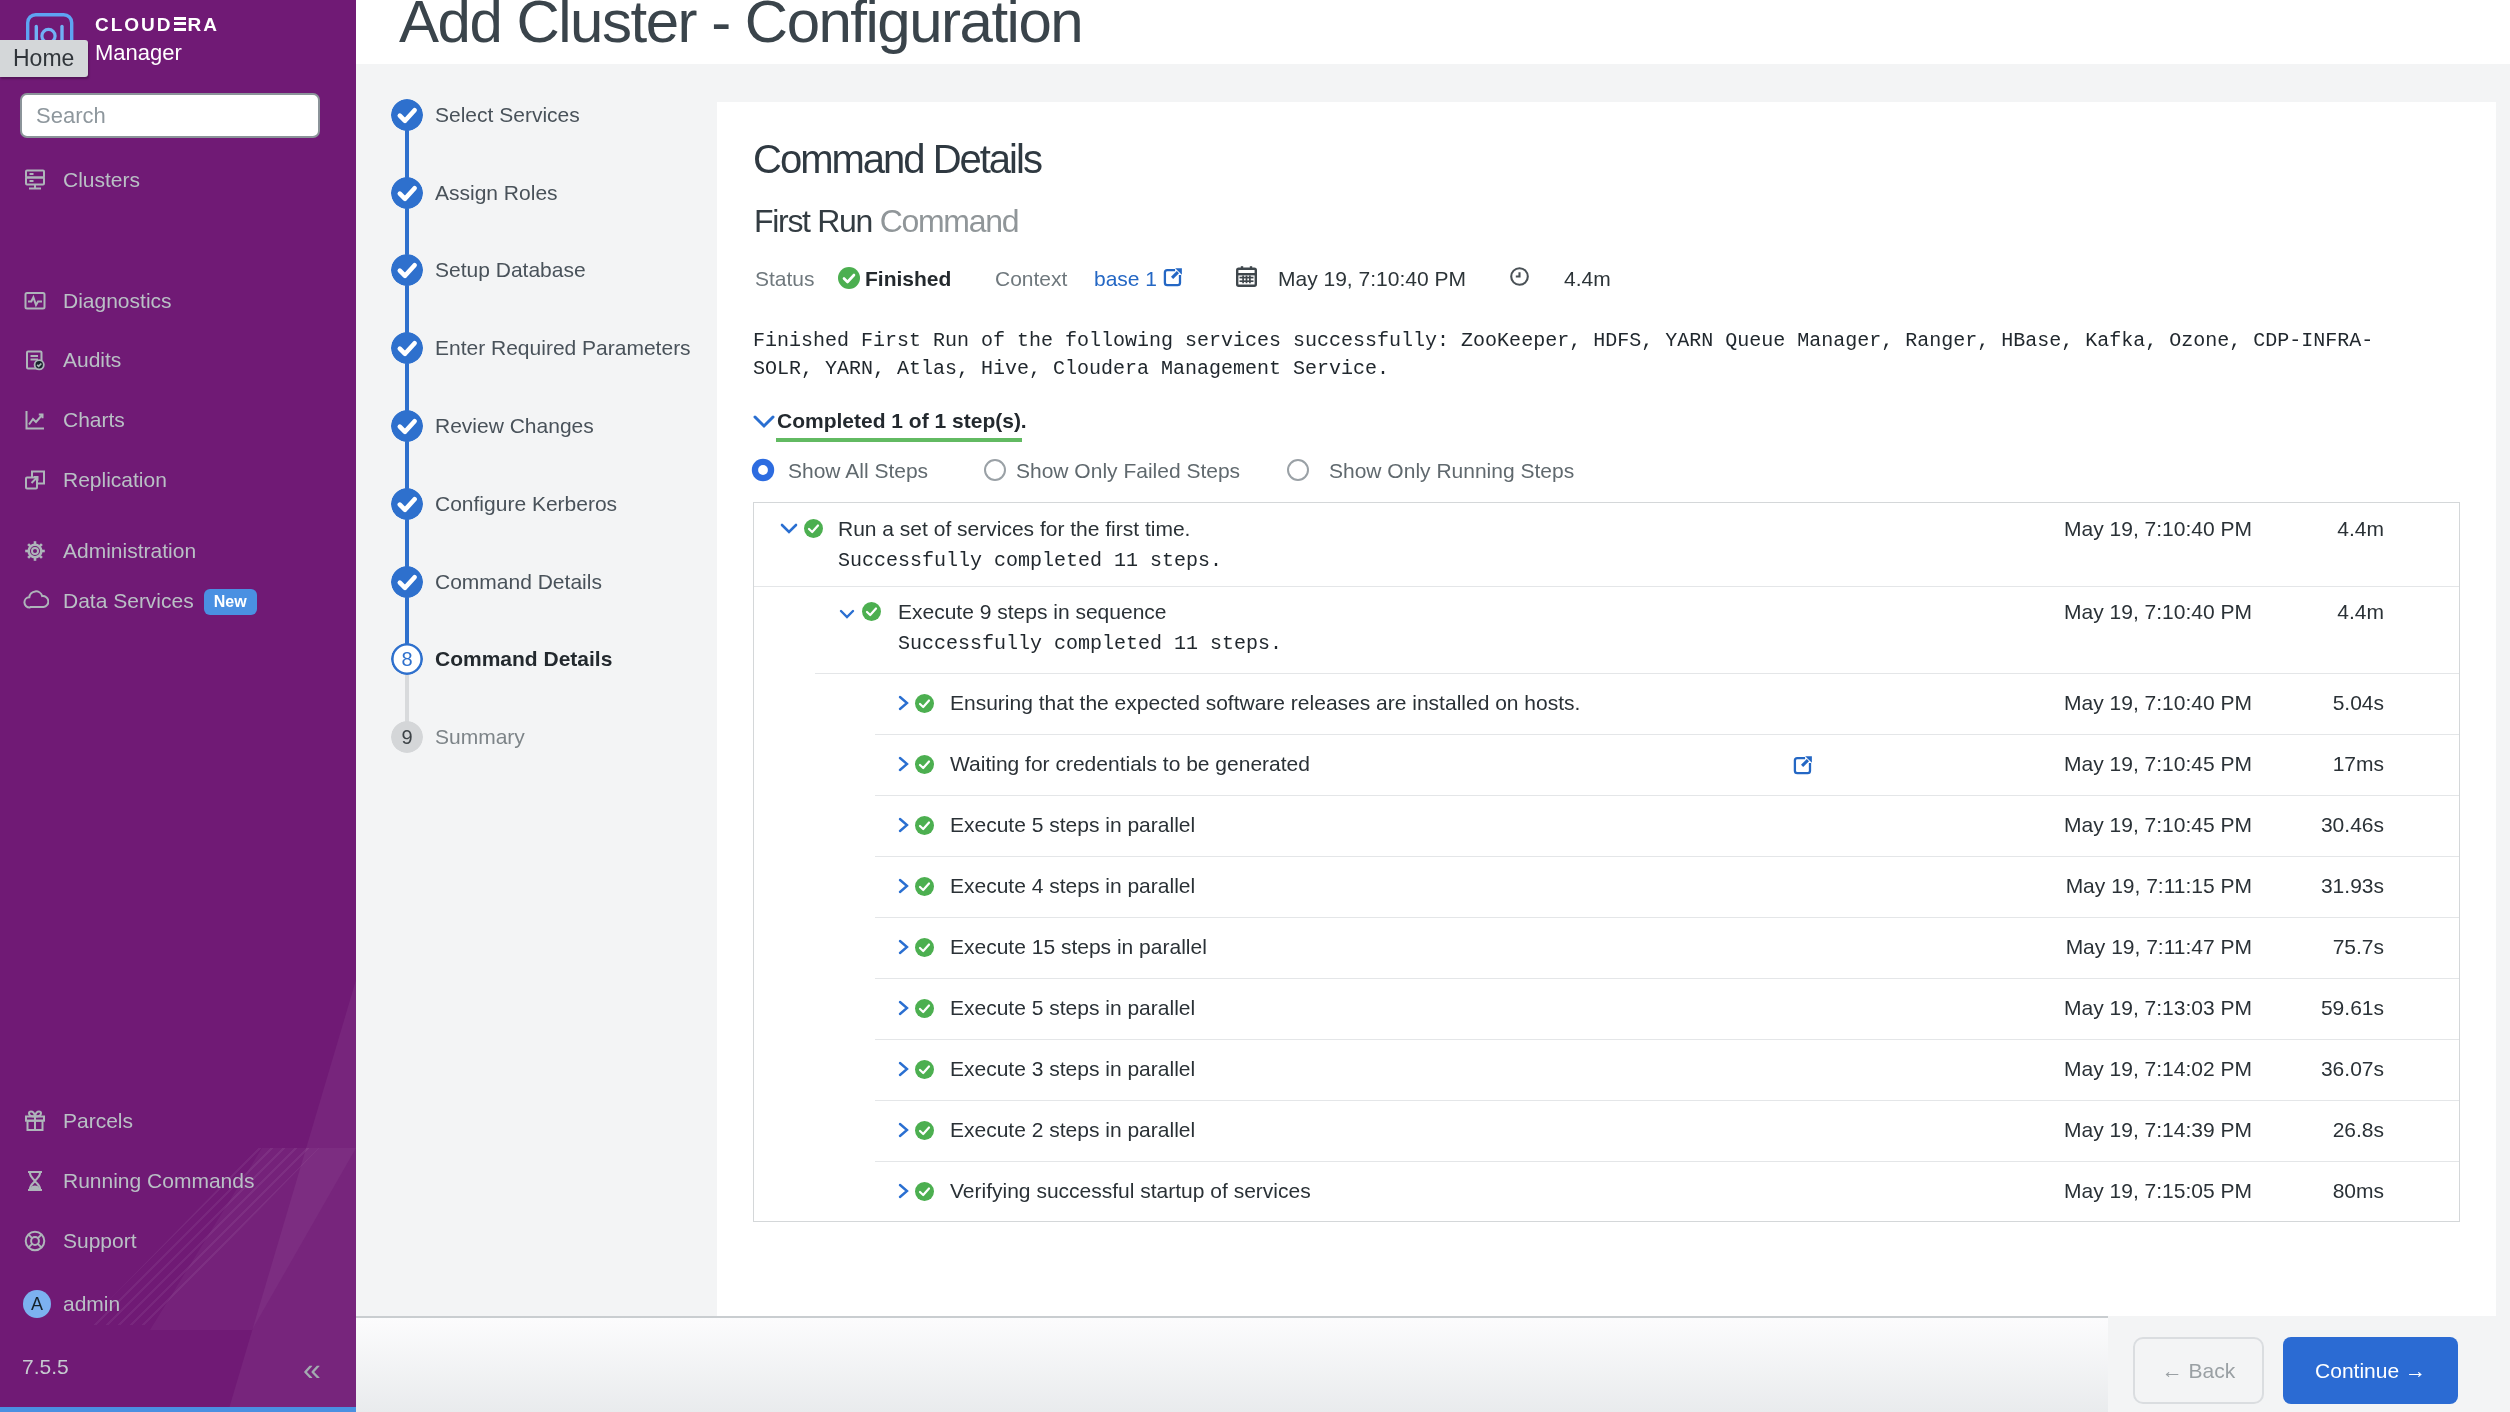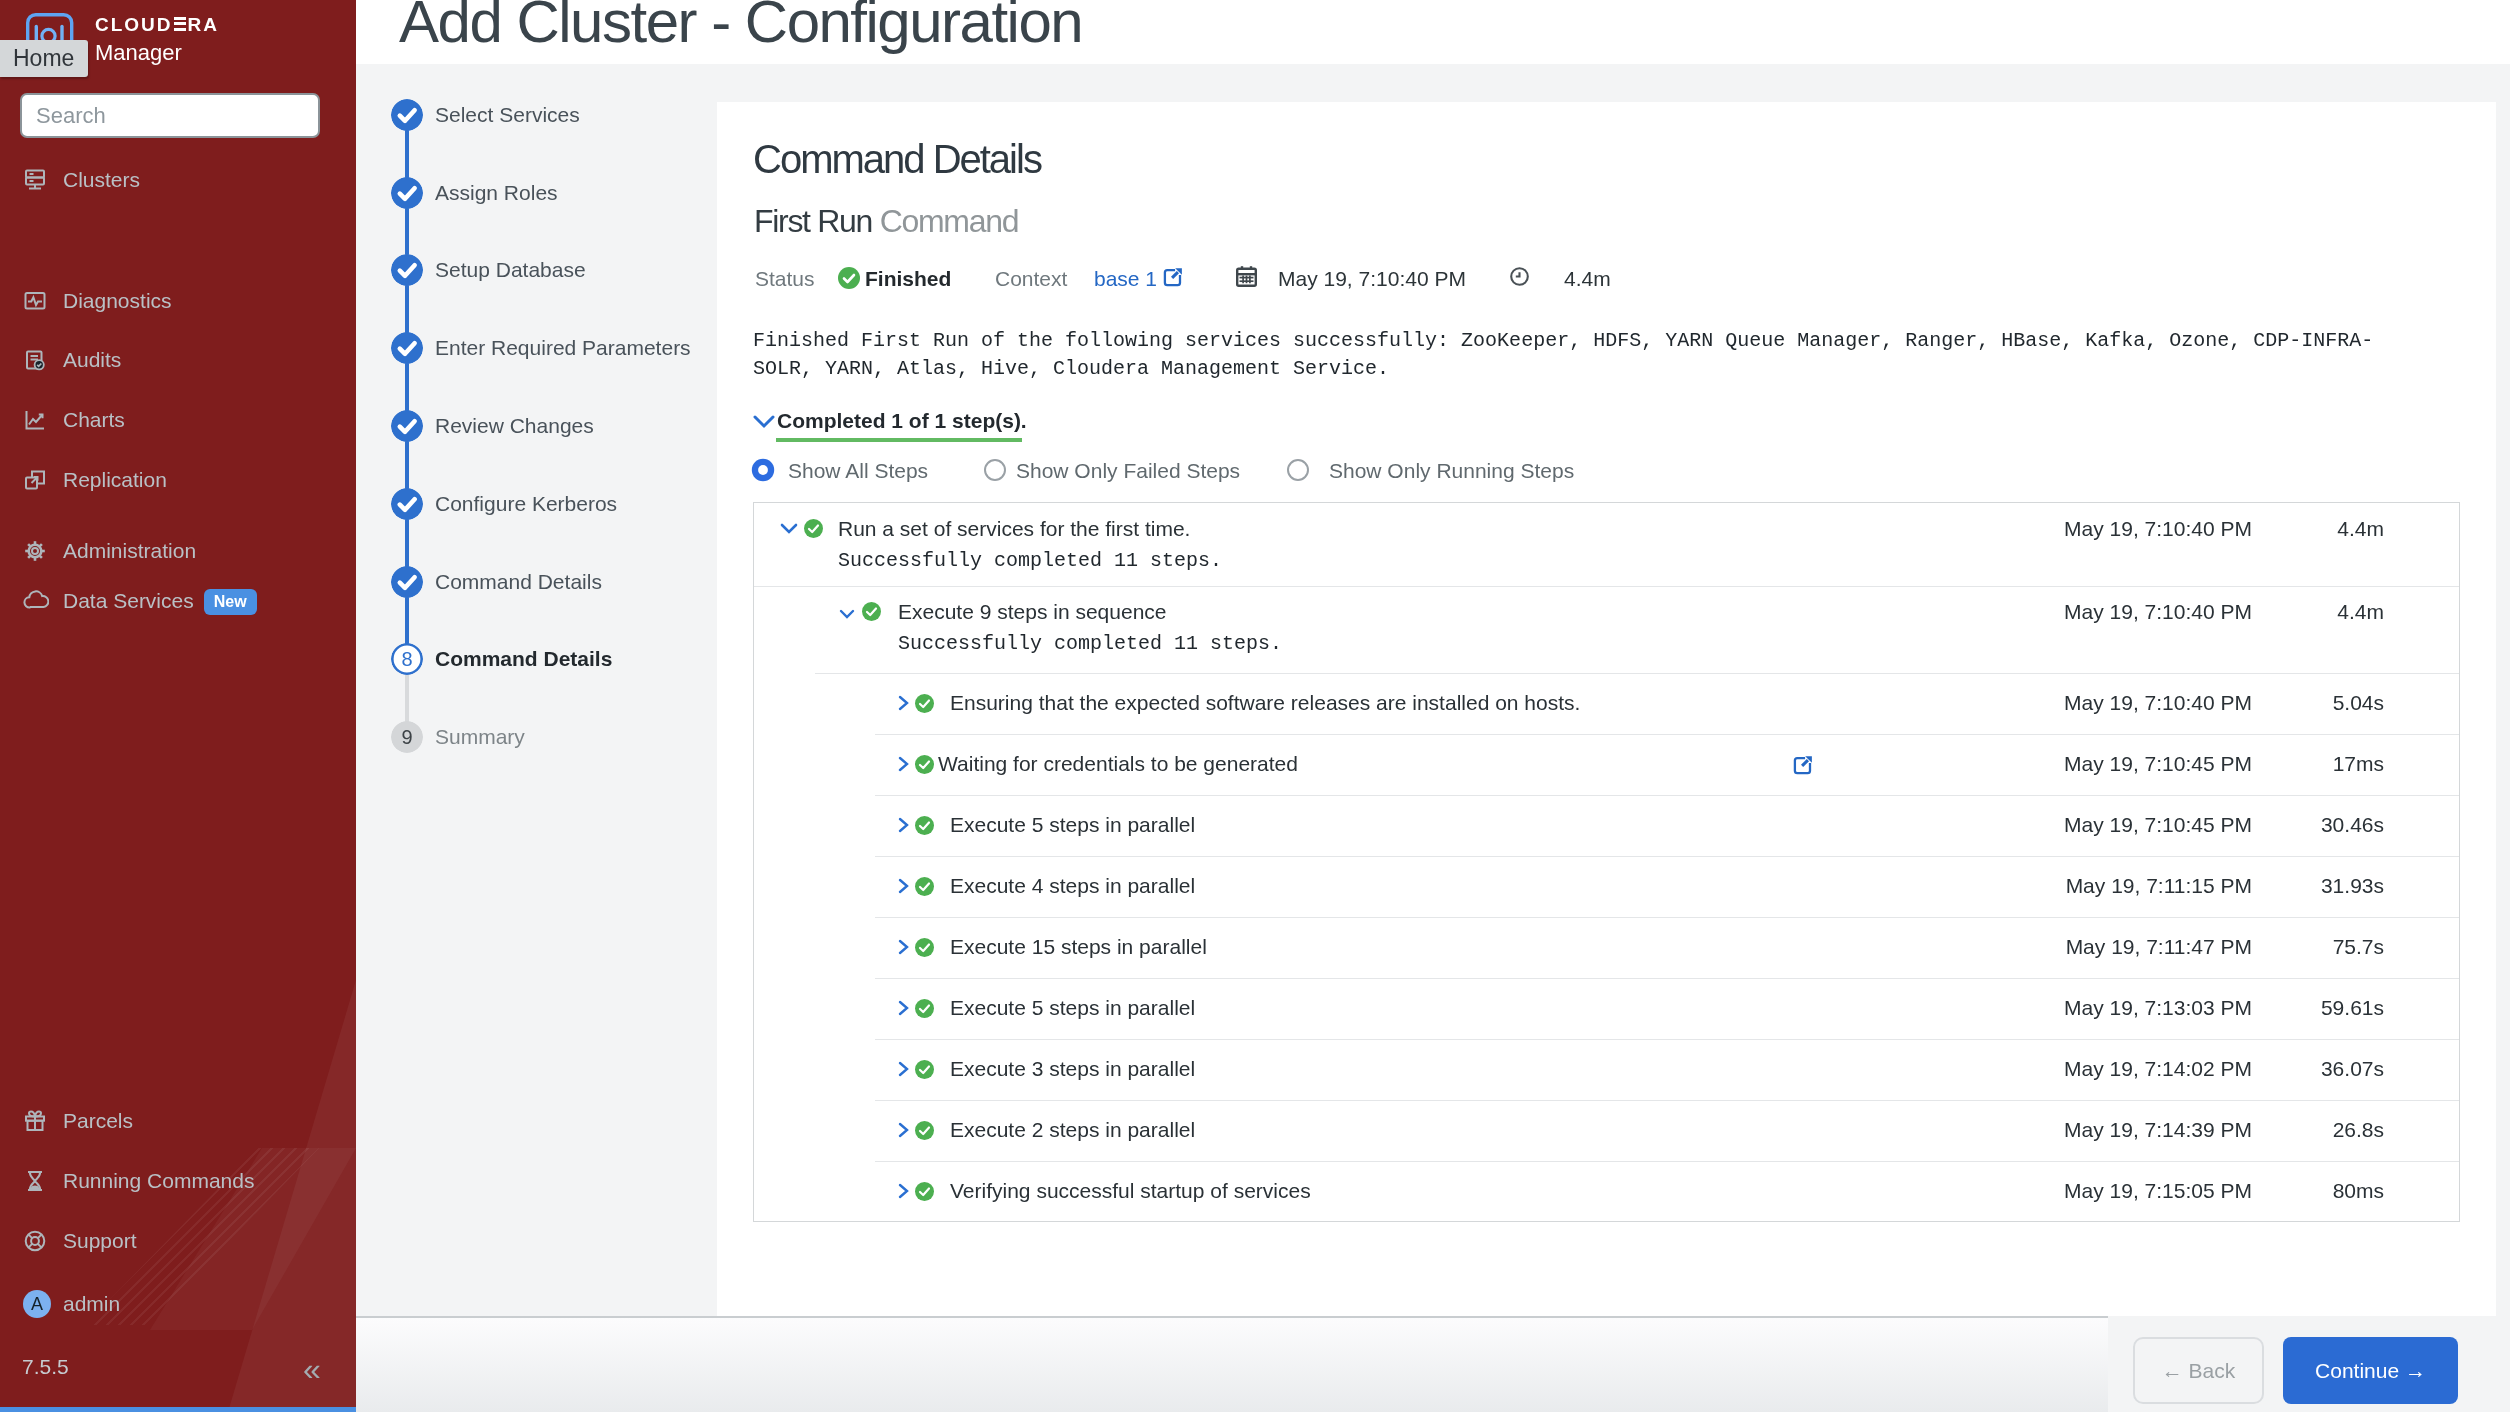--- a/index.html
+++ b/index.html
@@ -1,21 +1,21 @@
 <!DOCTYPE html>
 <html><head>
 <meta charset="utf-8">
 <style>
 * { margin:0; padding:0; box-sizing:border-box; }
 html,body { width:2510px; height:1412px; overflow:hidden; }
 body { font-family:"Liberation Sans", sans-serif; background:#f3f4f5; position:relative; }
 .abs { position:absolute; }
 
 
-#sidebar { position:absolute; left:0; top:0; width:356px; height:1412px; background:#7f1d1d; overflow:hidden; }
+#sidebar { position:absolute; left:0; top:0; width:356px; height:1412px; background:#701a75; overflow:hidden; }
 #sidebar .deco1 { position:absolute; left:0; top:0; width:356px; height:1412px; background:rgba(255,255,255,0.05); clip-path:polygon(356px 980px, 356px 1412px, 228px 1412px); }
 #sidebar .deco2 { position:absolute; left:0; top:0; width:356px; height:1412px; background:repeating-linear-gradient(135deg, rgba(255,255,255,0.06) 0 2px, rgba(255,255,255,0) 2px 8.5px); clip-path:polygon(258px 1148px, 319px 1148px, 147px 1325px, 85px 1325px); }
 #sidebar .deco3 { position:absolute; left:0; top:0; width:356px; height:1412px; background:rgba(255,255,255,0.04); clip-path:polygon(262px 1148px, 356px 1148px, 252px 1330px, 150px 1330px); }
 #bluestrip { position:absolute; left:0; bottom:0; width:356px; height:5px; background:#4a90e2; }
 
 .logo { position:absolute; left:26px; top:13px; }
 .brand { position:absolute; left:95px; top:14px; color:#fff; font-weight:bold; font-size:19px; letter-spacing:2px; }
 .e3 { display:inline-block; width:12px; height:14px; margin:0 2px 0 1px; background:linear-gradient(180deg,#fff 0 3px,rgba(0,0,0,0) 3px 5.5px,#fff 5.5px 8.5px,rgba(0,0,0,0) 8.5px 11px,#fff 11px 14px); }
 .brand2 { position:absolute; left:95px; top:40px; color:#fff; font-size:22px; font-weight:normal; }
 #hometip { position:absolute; left:0; top:40px; width:88px; height:37px; background:#d4d7d9; border-radius:0 3px 3px 0; color:#30353a; font-size:23px; line-height:37px; text-align:left; padding-left:13px; z-index:5; box-shadow:1px 2px 2px rgba(0,0,0,0.25); }
@@ -356,21 +356,21 @@
     <div class="rdur" style="top:188px;">5.04s</div>
     <div class="sep" style="left:121px; top:231px; width:1584px;"></div>
 
     <svg class="chev" style="left:144px; top:253px;" width="11" height="16" viewBox="0 0 11 16">
         <path d="M2 2 L9 8 L2 14" stroke="#2a6fd1" stroke-width="2.4" fill="none" stroke-linecap="round"></path>
       </svg>
     <svg class="chev" style="left:161px; top:252px;" width="19" height="19" viewBox="0 0 19 19">
         <circle cx="9.5" cy="9.5" r="9.5" fill="#4caf50"></circle>
         <path d="M5 10 L8.2 13 L14 6.5" stroke="#fff" stroke-width="2.2" fill="none" stroke-linecap="round" stroke-linejoin="round"></path>
       </svg>
-    <div class="rtitle" style="left:184px; top:249px;">Waiting for credentials to be generated</div>
+    <div class="rtitle" style="left:196px; top:249px;">Waiting for credentials to be generated</div>
     <svg class="chev" style="left:1036px; top:250px;" width="25" height="25" viewBox="0 0 24 24">
         <path d="M14.5 5 H7 a2.3 2.3 0 0 0 -2.3 2.3 V17 a2.3 2.3 0 0 0 2.3 2.3 H16.9 a2.3 2.3 0 0 0 2.3 -2.3 V9.6" fill="none" stroke="#2467c4" stroke-width="2.2"></path>
         <line x1="11.6" y1="12.4" x2="17.2" y2="6.8" stroke="#2467c4" stroke-width="3"></line>
         <polygon points="14.6,3 21,3 21,9.4" fill="#2467c4"></polygon>
       </svg>
     <div class="rdate" style="top:249px;">May 19, 7:10:45 PM</div>
     <div class="rdur" style="top:249px;">17ms</div>
     <div class="sep" style="left:121px; top:292px; width:1584px;"></div>
 
     <svg class="chev" style="left:144px; top:314px;" width="11" height="16" viewBox="0 0 11 16">

